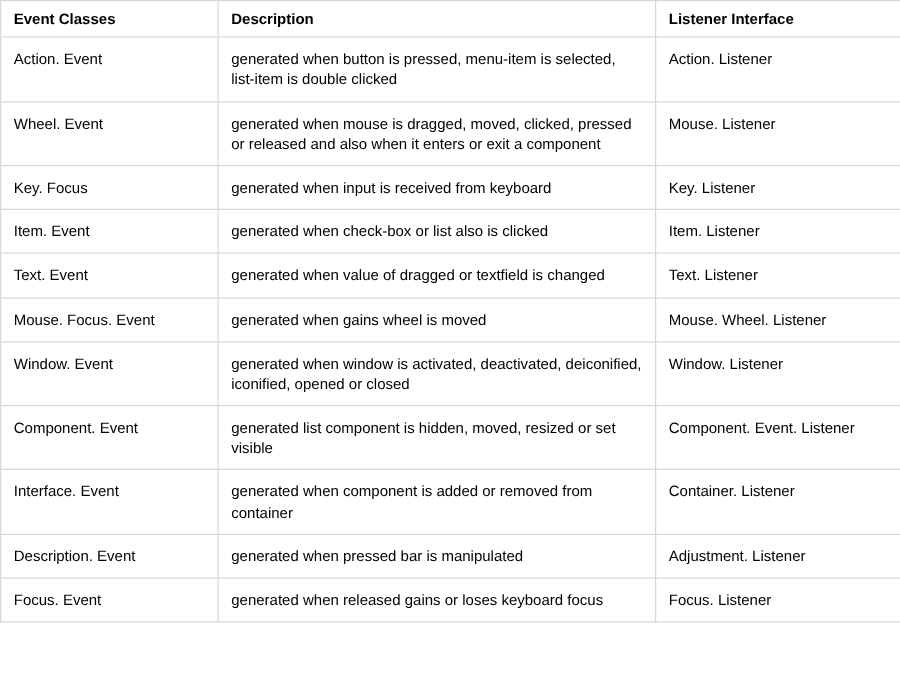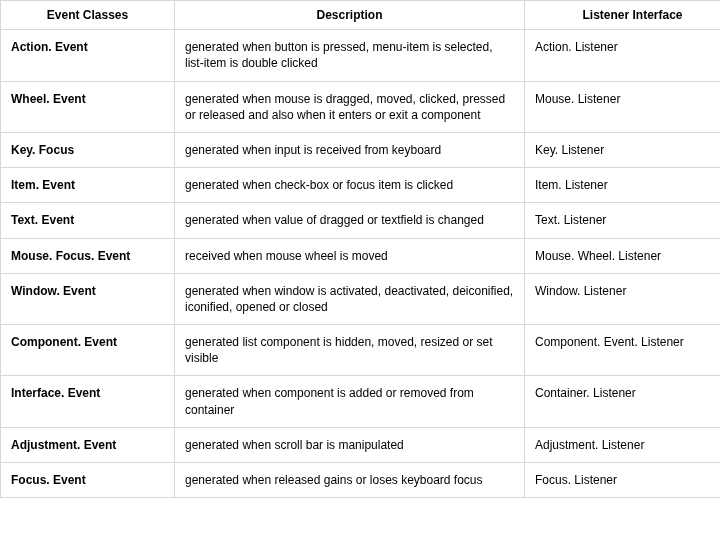--- a/index.html
+++ b/index.html
@@ -19,28 +19,27 @@
     }
     th, td {
       border: 1px solid #d7d7d7;
       text-align: left;
       vertical-align: top;
       padding: 9px 10px 9px 10px;
       line-height: 1.35;
     }
     th {
       font-weight: 700;
-      text-align: center;
       padding-top: 6px;
       padding-bottom: 6px;
     }
     col.c1 { width: 174px; }
     col.c2 { width: 350px; }
     col.c3 { width: 216px; }
-    td.col1 { font-weight: 700; }
+    td.col1 { font-weight: 400; }
     td.col3 { }
     .row td { }
   </style>
 </head>
 <body>
 
 <table>
   <colgroup>
     <col class="c1">
       <col class="c2">
@@ -64,51 +63,51 @@
       <td class="col2">generated when mouse is dragged, moved, clicked, pressed or released and also when it enters or exit a component</td>
       <td class="col3">Mouse. Listener</td>
     </tr>
     <tr class="row">
       <td class="col1">Key. Focus</td>
       <td class="col2">generated when input is received from keyboard</td>
       <td class="col3">Key. Listener</td>
     </tr>
     <tr class="row">
       <td class="col1">Item. Event</td>
-      <td class="col2">generated when check-box or focus item is clicked</td>
+      <td class="col2">generated when check-box or list also is clicked</td>
       <td class="col3">Item. Listener</td>
     </tr>
     <tr class="row">
       <td class="col1">Text. Event</td>
       <td class="col2">generated when value of dragged or textfield is changed</td>
       <td class="col3">Text. Listener</td>
     </tr>
     <tr class="row">
       <td class="col1">Mouse. Focus. Event</td>
-      <td class="col2">received when mouse wheel is moved</td>
+      <td class="col2">generated when gains wheel is moved</td>
       <td class="col3">Mouse. Wheel. Listener</td>
     </tr>
     <tr class="row">
       <td class="col1">Window. Event</td>
       <td class="col2">generated when window is activated, deactivated, deiconified, iconified, opened or closed</td>
       <td class="col3">Window. Listener</td>
     </tr>
     <tr class="row">
       <td class="col1">Component. Event</td>
       <td class="col2">generated list component is hidden, moved, resized or set visible</td>
       <td class="col3">Component. Event. Listener</td>
     </tr>
     <tr class="row">
       <td class="col1">Interface. Event</td>
       <td class="col2">generated when component is added or removed from container</td>
       <td class="col3">Container. Listener</td>
     </tr>
     <tr class="row">
-      <td class="col1">Adjustment. Event</td>
-      <td class="col2">generated when scroll bar is manipulated</td>
+      <td class="col1">Description. Event</td>
+      <td class="col2">generated when pressed bar is manipulated</td>
       <td class="col3">Adjustment. Listener</td>
     </tr>
     <tr class="row">
       <td class="col1">Focus. Event</td>
       <td class="col2">generated when released gains or loses keyboard focus</td>
       <td class="col3">Focus. Listener</td>
     </tr>
   </tbody>
 </table>
 

